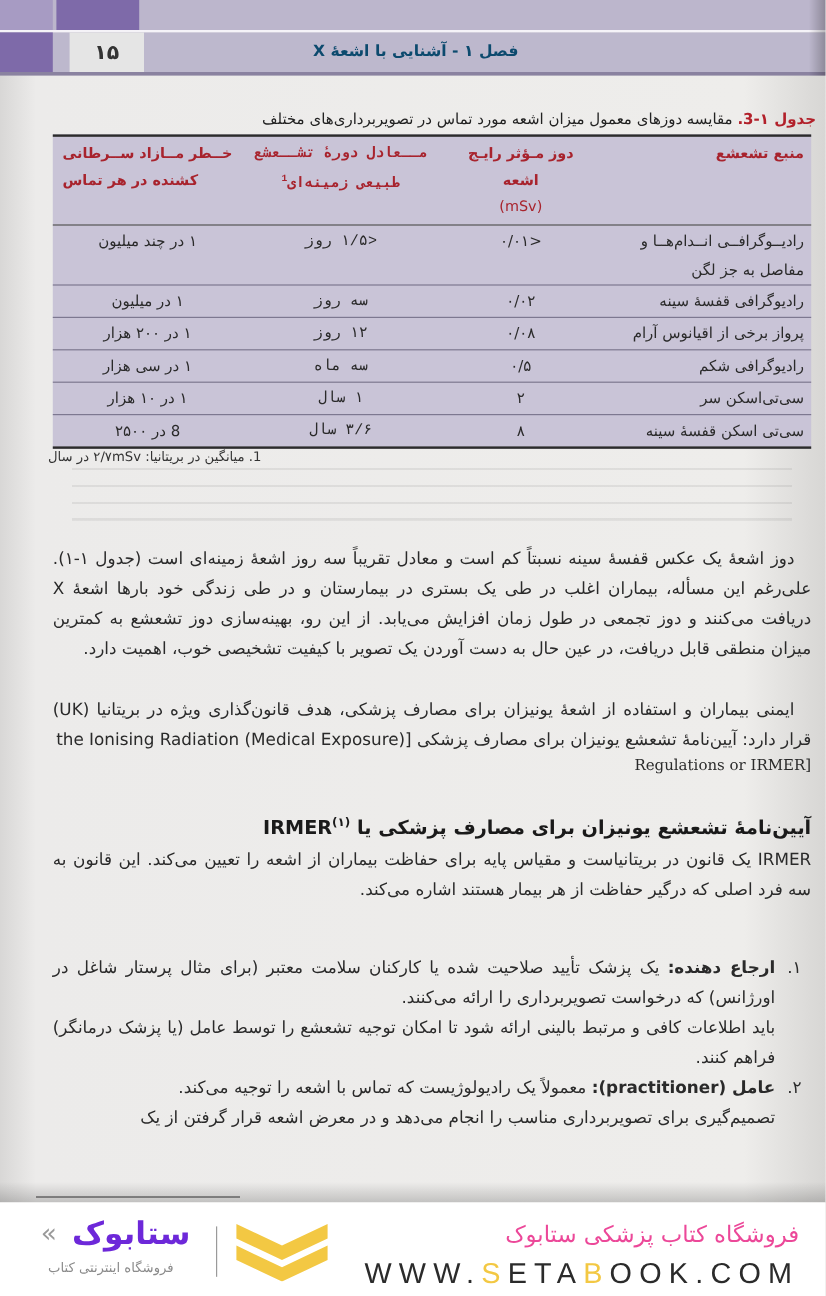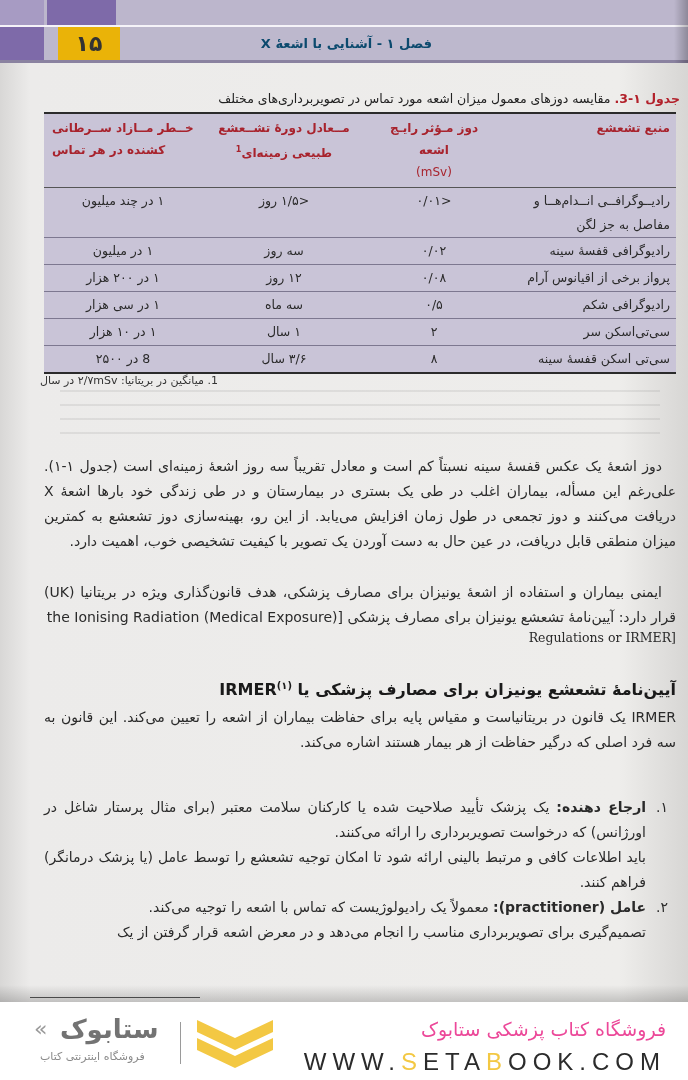--- a/index.html
+++ b/index.html
@@ -20,23 +20,23 @@
     }
     .hdr-top .blk1 { position:absolute; left:0; top:0; width:44px; height:25px; background:#a79bc3; }
     .hdr-top .blk2 { position:absolute; left:47px; top:0; width:69px; height:25px; background:#7e6aa9; }
     .hdr-line1 { position:absolute; top:25px; left:0; width:688px; height:2px; background:#f5f3f8; }
     .hdr-bar {
       position:absolute; top:27px; left:0; width:688px; height:33px;
       background:#bdb8cd;
     }
     .hdr-bar .blk1 { position:absolute; left:0; top:0; width:44px; height:33px; background:#7e6aa9; }
     .hdr-bar .pg {
-      position:absolute; left:58px; top:0; width:62px; height:33px; background:#eab308;
+      position:absolute; left:58px; top:0; width:62px; height:33px; background:#e5e5e5;
       display:flex; align-items:center; justify-content:center;
-      font-family:"DejaVu Sans", sans-serif; font-weight:bold; font-size:22px; color:#333;
+      font-family:"DejaVu Sans", sans-serif; font-weight:bold; font-size:17px; color:#333;
     }
     .hdr-bar .chap {
       position:absolute; left:132px; top:0; height:33px; width:300px;
       display:flex; align-items:center; justify-content:flex-start;
       direction:rtl; font-size:13px; color:#0c4a6e; font-weight:bold;
     }
     .hdr-line2 { position:absolute; top:60px; left:0; width:688px; height:3px; background:#8a82a0; }
     .hdr-right-shadow { position:absolute; top:0; right:0; width:14px; height:63px; background:linear-gradient(90deg,rgba(0,0,0,0),rgba(0,0,0,0.25)); }
 
     
@@ -52,21 +52,21 @@
       background:#c9c4d7;
       border-top:2px solid #2b2b2b; border-bottom:2px solid #2b2b2b;
       direction:rtl;
     }
     .tbl .thead { display:flex; padding:3px 0 4px 0; border-bottom:1.5px solid #555; }
     .tbl .row { display:flex; border-bottom:1px solid #7d7890; align-items:flex-start; }
     .tbl .row:last-child { border-bottom:none; }
     .col { box-sizing:border-box; padding:0 6px; font-size:12.5px; line-height:26px; }
     .c1 { width:176px; text-align:right; }
     .c2 { width:132px; text-align:center; }
-    .c3 { width:168px; text-align:center; }
+    .c3 { width:168px; text-align:center;font-family:Liberation Mono, monospace; }
     .c4 { width:156px; text-align:center; padding-left:8px; }
     .thead .col { color:#a8232d; font-weight:bold; line-height:22px; font-size:12px; }
     .thead .c4 { text-align:left; }
     .sup { font-size:8px; vertical-align:super; }
     .c4 span, .c3 span { direction:rtl; unicode-bidi:embed; }
 
     .ghost {
       position:absolute; left:60px; top:384px; width:600px; height:50px;
       opacity:0.12;
       background:repeating-linear-gradient(0deg,#666 0 2px,transparent 2px 14px);
@@ -96,21 +96,21 @@
     .bottom-shadow { position:absolute; top:985px; left:0; width:688px; height:17px; background:linear-gradient(180deg,rgba(0,0,0,0),rgba(0,0,0,0.18)); }
     .bottom-rule { position:absolute; top:997px; left:30px; width:170px; height:1px; background:#555; }
 
     
     .footer { position:absolute; top:1002px; left:0; width:688px; height:78px; background:#ffffff; }
     .ft-store { position:absolute; right:22px; top:16px; direction:rtl; font-size:19px; color:#ec4899; }
     .ft-url { position:absolute; right:22px; top:46px; font-family:"Liberation Sans", sans-serif; font-size:24px; letter-spacing:6px; color:#2b2b2b; }
     .ft-url .y { color:#f3c843; }
     .logo-chev { position:absolute; left:195px; top:16px; width:80px; height:50px; }
     .logo-sep { position:absolute; left:180px; top:20px; width:1px; height:42px; background:#9a9a9a; }
-    .logo-word { position:absolute; left:38px; top:12px; font-size:26px; font-weight:bold; color:#737373; direction:rtl; letter-spacing:1px; }
+    .logo-word { position:absolute; left:38px; top:12px; font-size:26px; font-weight:bold; color:#6d28d9; direction:rtl; letter-spacing:1px; }
     .logo-arrows { position:absolute; left:34px; top:14px; font-size:22px; color:#9a9a9a; }
     .logo-sub { position:absolute; left:40px; top:48px; font-size:11px; color:#8a8a8a; direction:rtl; }
   </style>
 </head>
 <body>
 
 <div class="page">
   <div class="hdr-top">
     <div class="blk1"></div>
       <div class="blk2"></div>

